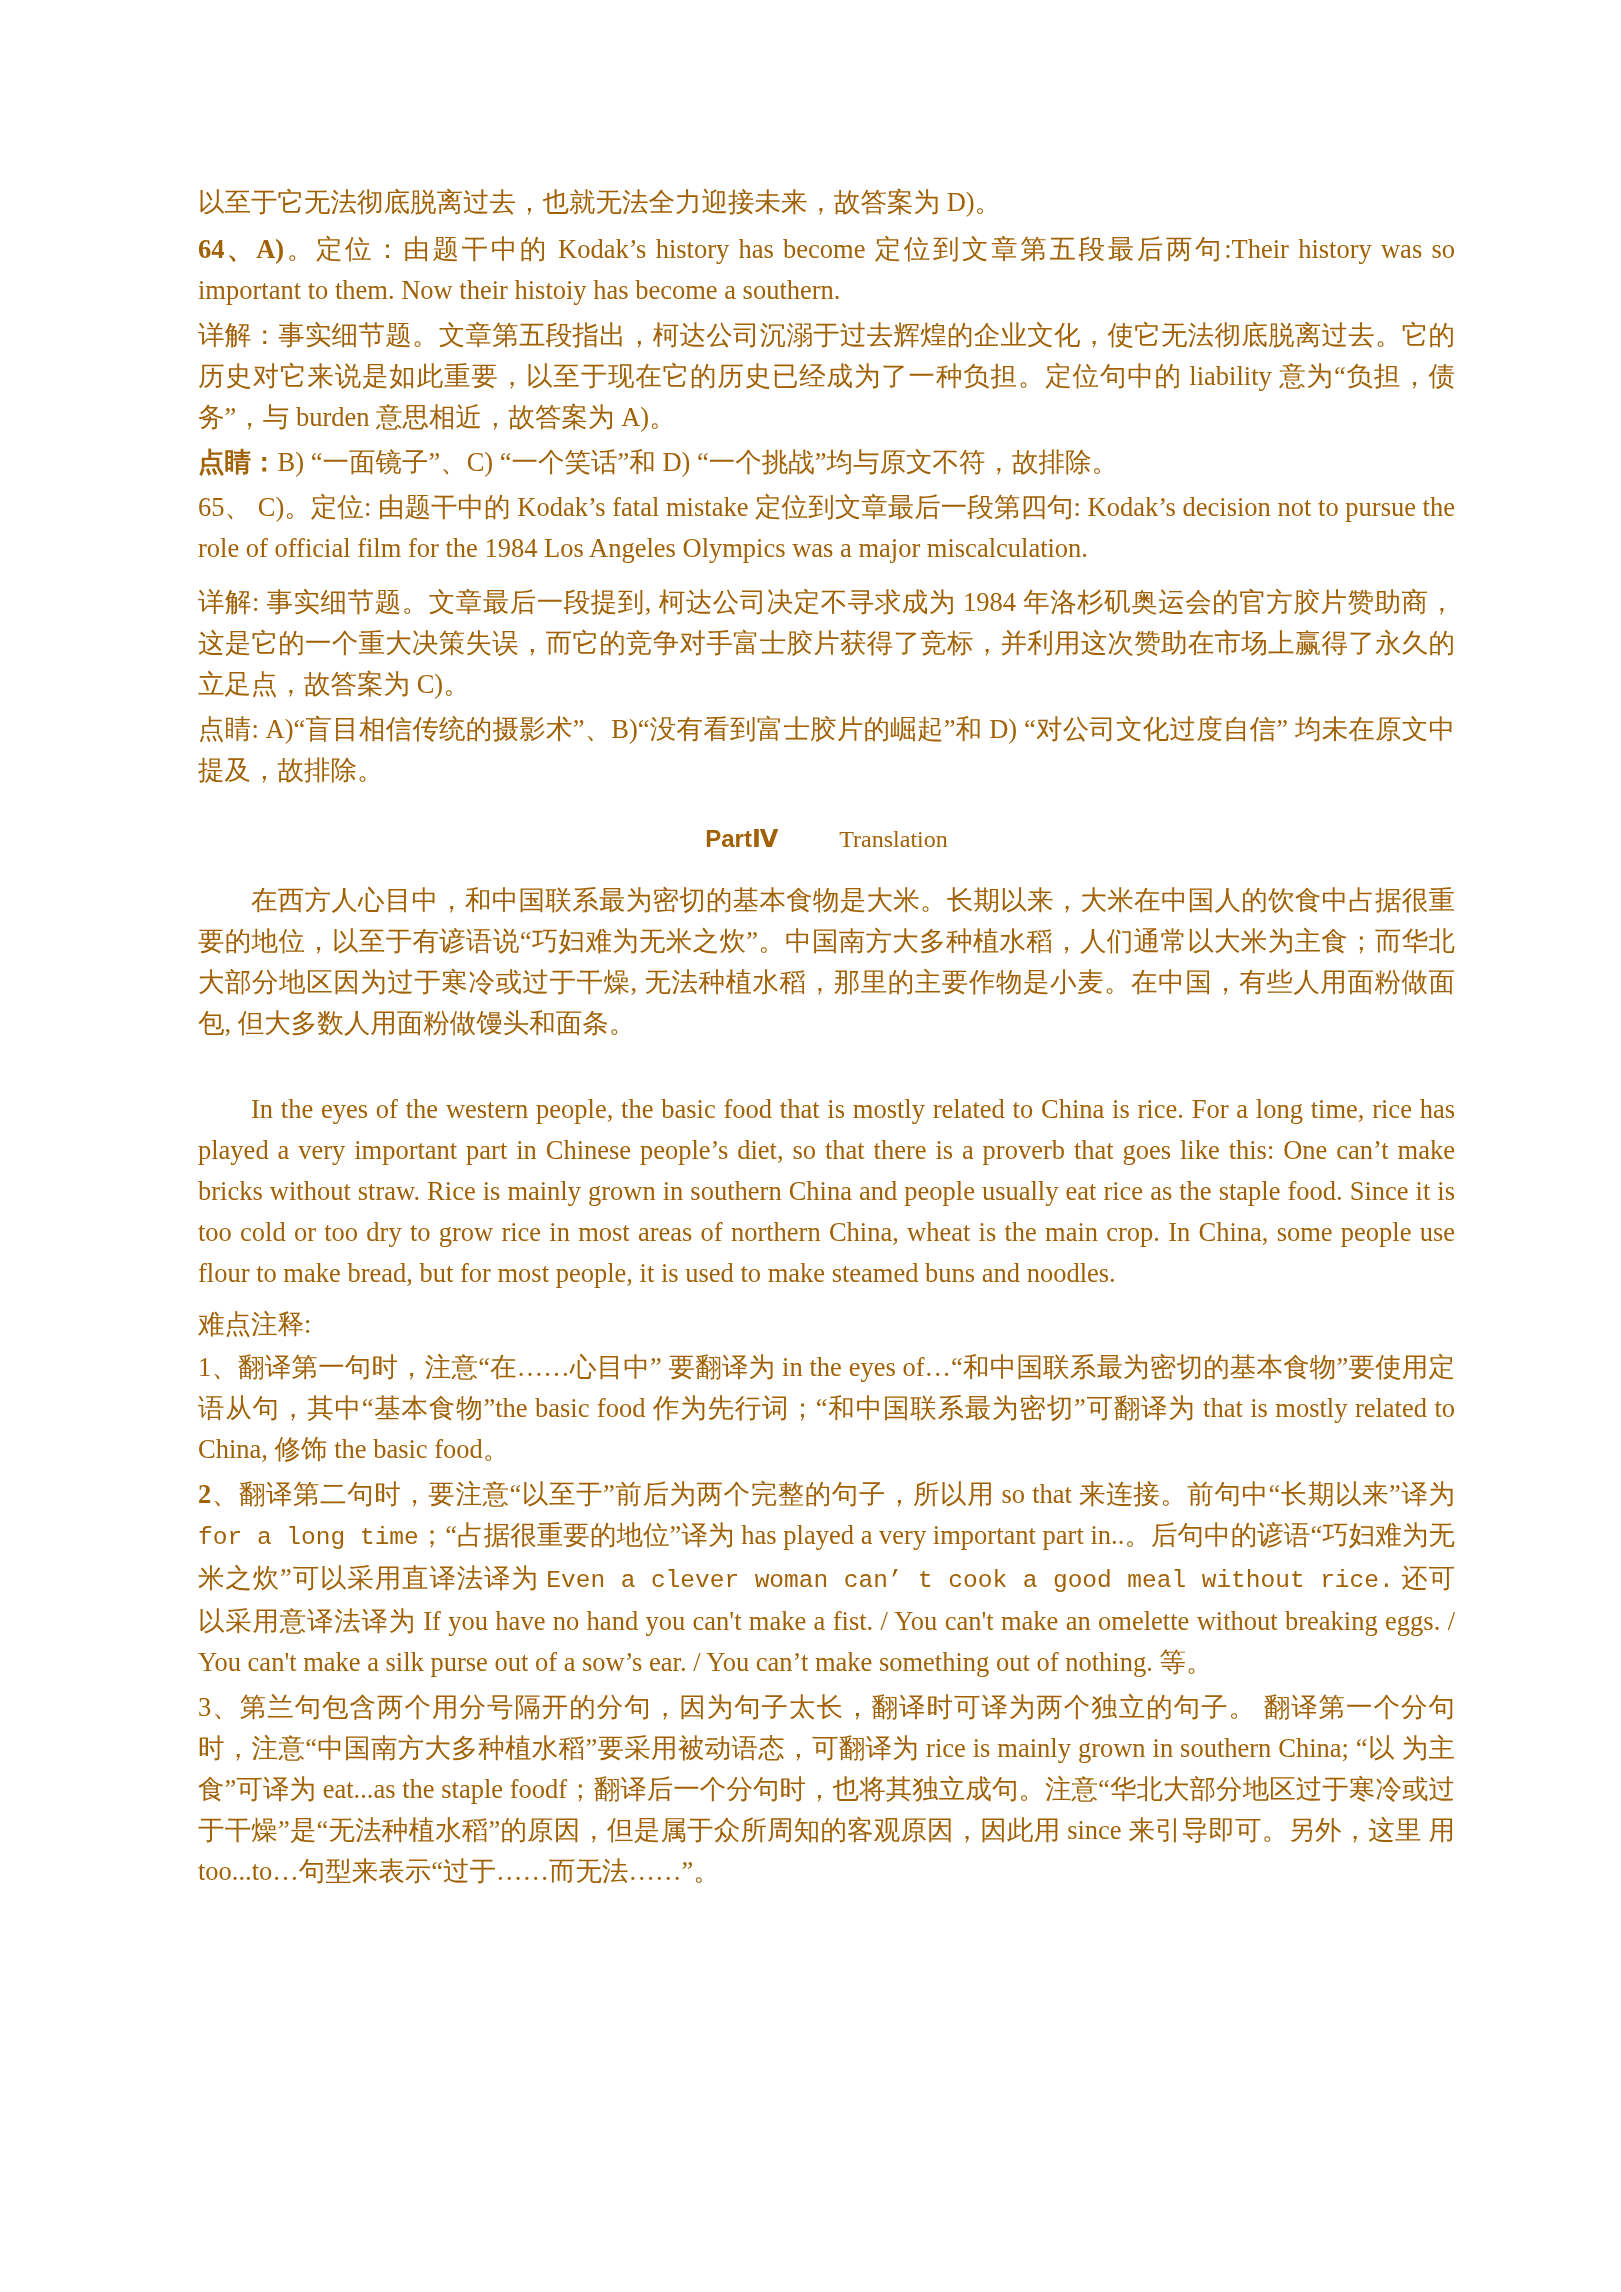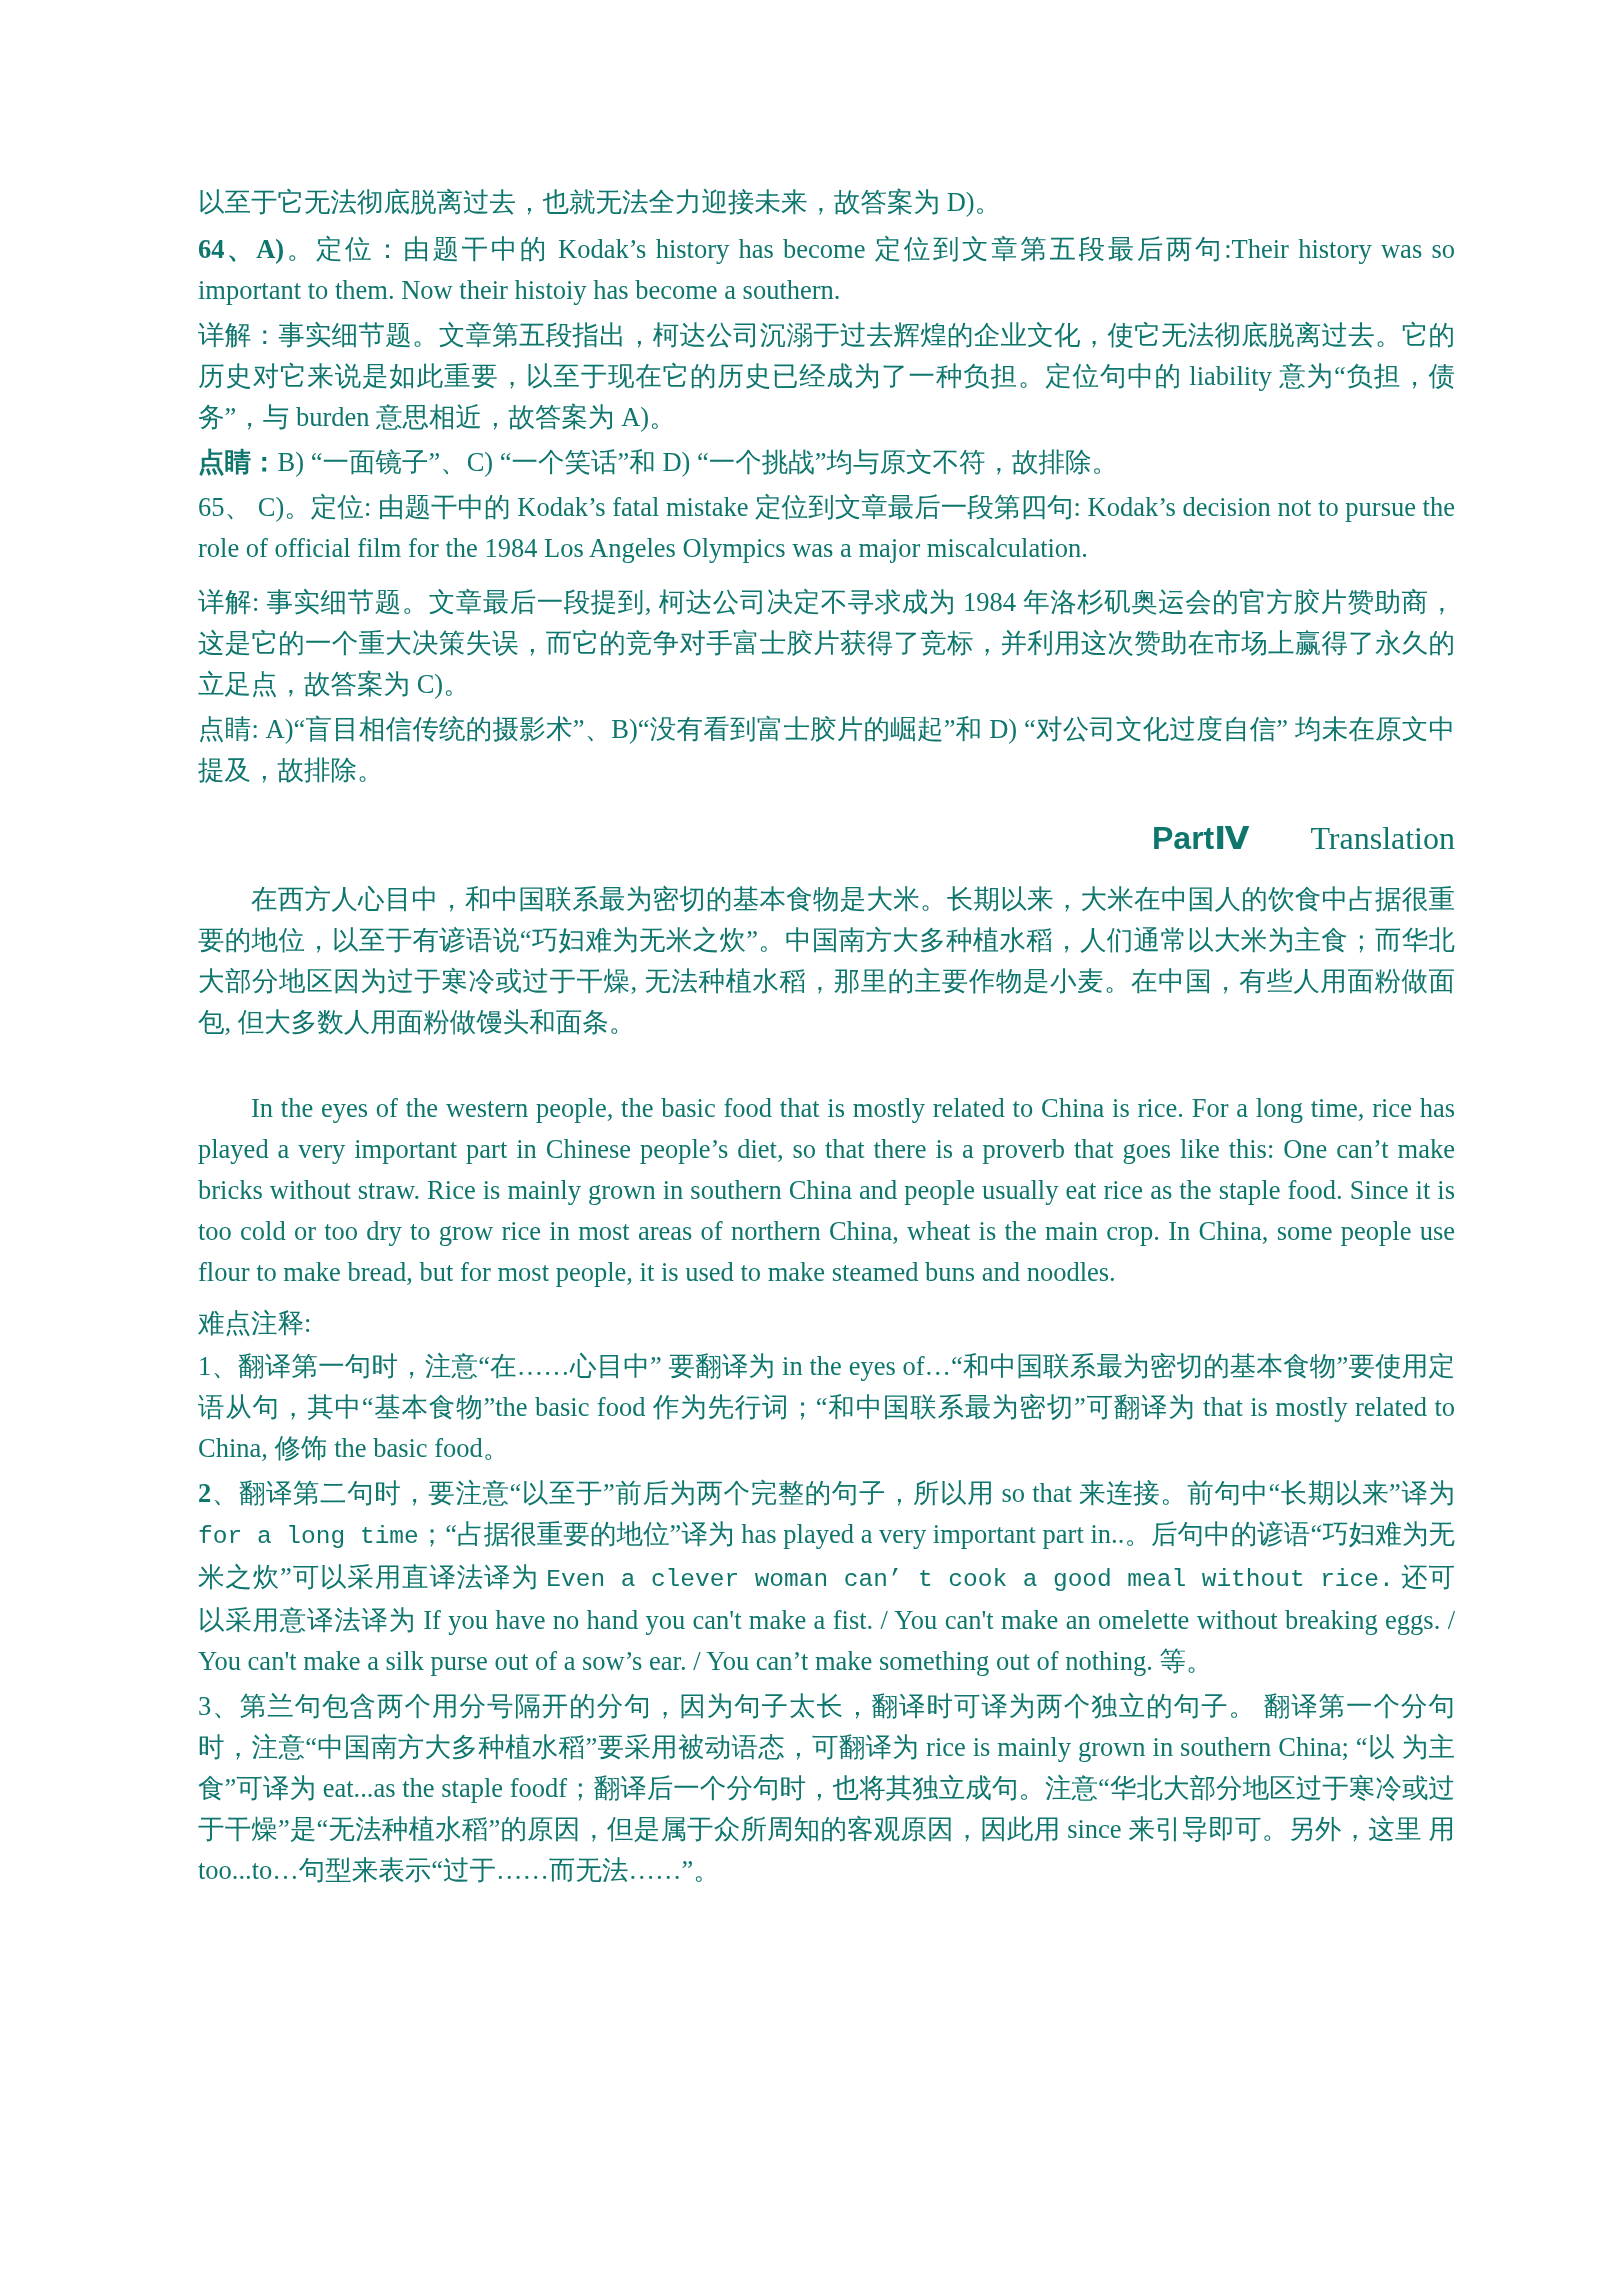--- a/index.html
+++ b/index.html
@@ -6,21 +6,21 @@
     margin: 0;
     padding: 0;
     background: #ffffff;
   }
   .page {
     position: relative;
     width: 1621px;
     height: 2293px;
     background: #ffffff;
     overflow: hidden;
-    color: #0f766e;
+    color: #a16207;
     font-family: "Liberation Serif", "DejaVu Serif", serif;
     text-decoration: underline;
   }
   .content {
     position: absolute;
     left: 198px;
     top: 182px;
     width: 1257px;
     font-size: 26.5px;
     line-height: 41px;
@@ -32,23 +32,23 @@
   p.first-tail   { margin-bottom: 5.9px; }
   p.q65-locate   { margin-bottom: 13.7px; }
   .bold          { font-weight: bold; }
   .mono {
     font-family: "Liberation Mono", "DejaVu Sans Mono", monospace;
     font-size: 24.5px;
     margin-top: 32px;
   }
   h1.part-heading {
     margin: 23.5px 0 17.6px 0;
-    font-size: 32px;
+    font-size: 24px;
     line-height: 47px;
-    text-align: right;
+    text-align: center;
     font-weight: normal;
   }
   .part-label {
     font-family: "Liberation Sans", "DejaVu Sans", sans-serif;
     font-weight: bold;
   }
   .part-title {
     margin-left: 61px;
     font-family: "Liberation Serif", "DejaVu Serif", serif;
   }

